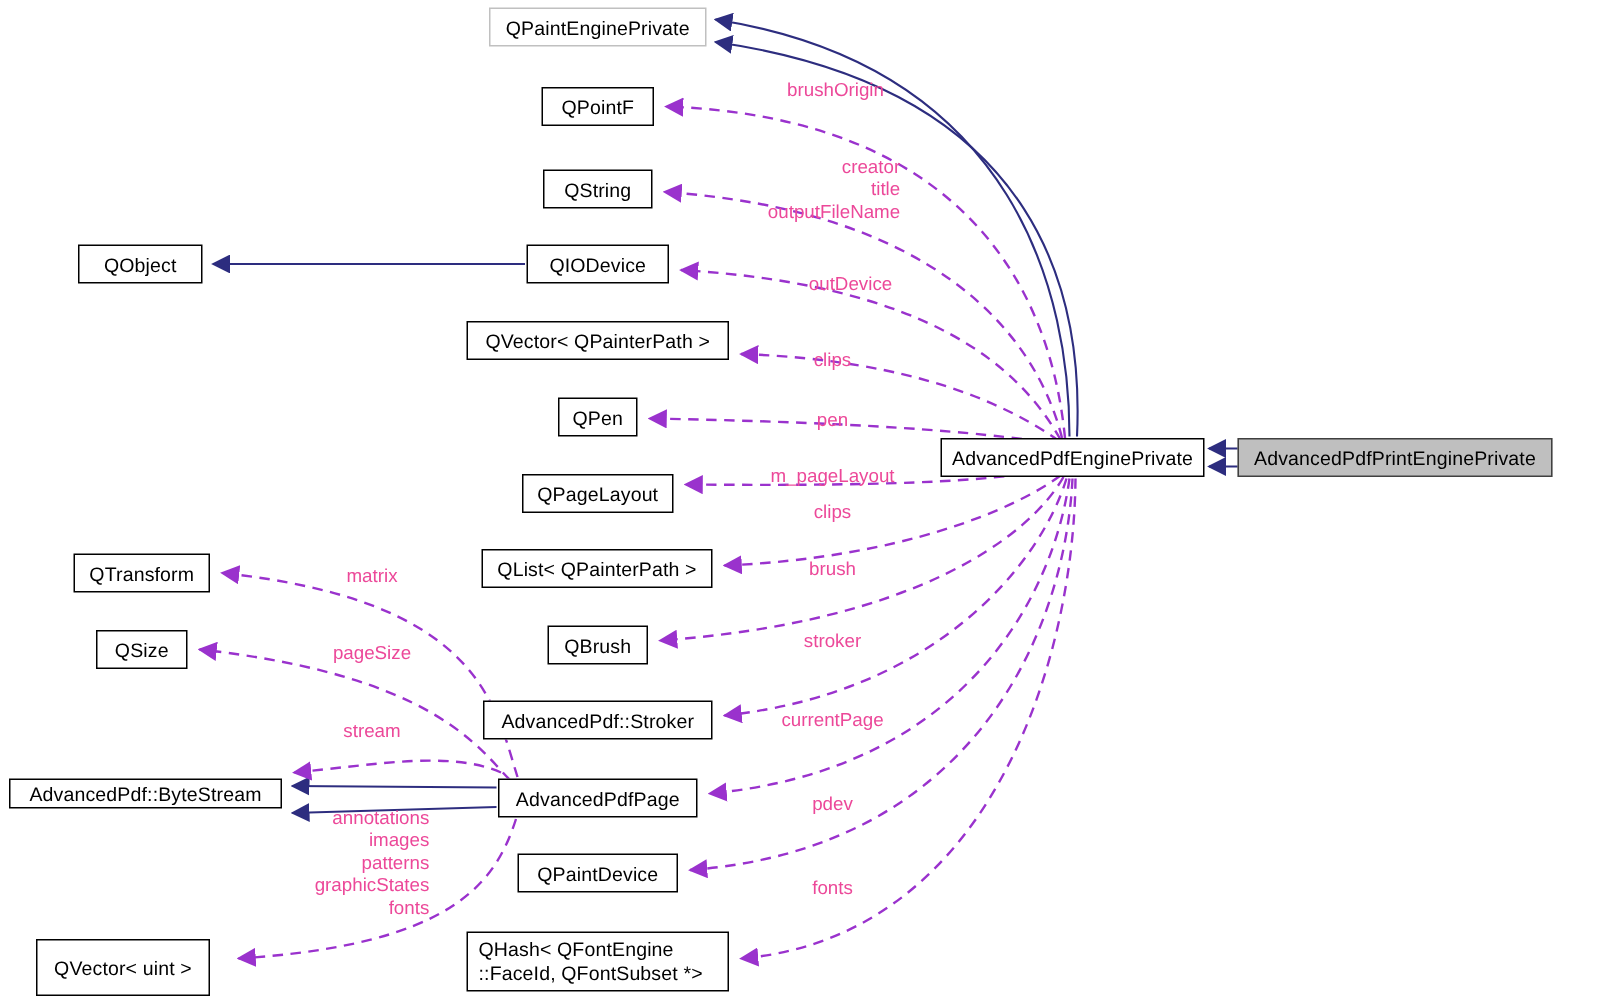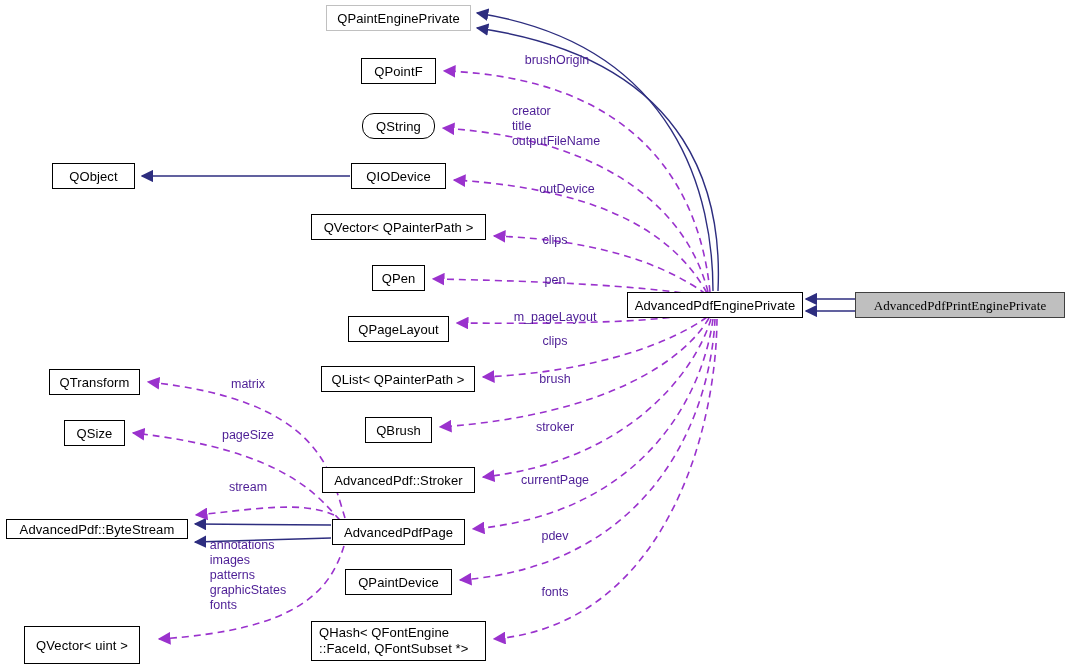--- a/index.html
+++ b/index.html
@@ -49,23 +49,23 @@
     line-height: 16px;
     text-align: left;
     justify-content: flex-start;
     padding-left: 7px;
   }
   .edge-label {
     position: absolute;
     font-family: "Liberation Sans", sans-serif;
     font-size: 12.5px;
     line-height: 15px;
-    color: #4c1d95;
+    color: #ec4899;
     white-space: pre;
-    text-align: left;
+    text-align: right;
     transform: translateX(-50%);
   }
 </style>
 </head>
 <body>
 
 <div id="diagram">
 
   <svg id="edge-layer" viewBox="0 0 1069 667" xmlns="http://www.w3.org/2000/svg">
     <defs>
@@ -116,21 +116,21 @@
       <path d="M 340 520 C 320 500 290 450 133 433" marker-end="url(#purple-arrow)"></path>
       <path d="M 334 515 C 300 500 250 510 196 515" marker-end="url(#purple-arrow)"></path>
       <path d="M 344 546 C 330 590 300 630 159 639" marker-end="url(#purple-arrow)"></path>
     </g>
   </svg>
 
   <div class="node undocumented" style="left:326px;top:5px;width:145px;height:26px;">QPaintEnginePrivate</div>
 
   <div class="node" style="left:361px;top:58px;width:75px;height:26px;text-align:center;">QPointF</div>
 
-  <div class="node" style="left:362px;top:113px;width:73px;height:26px;border-radius:12px;">QString</div>
+  <div class="node" style="left:362px;top:113px;width:73px;height:26px;">QString</div>
 
   <div class="node" style="left:52px;top:163px;width:83px;height:26px;">QObject</div>
 
   <div class="node" style="left:351px;top:163px;width:95px;height:26px;">QIODevice</div>
 
   <div class="node" style="left:311px;top:214px;width:175px;height:26px;">QVector&lt; QPainterPath &gt;</div>
 
   <div class="node" style="left:372px;top:265px;width:53px;height:26px;">QPen</div>
 
   <div class="node" style="left:348px;top:316px;width:101px;height:26px;">QPageLayout</div>
@@ -151,21 +151,21 @@
 
   <div class="node" style="left:345px;top:569px;width:107px;height:26px;">QPaintDevice</div>
 
   <div class="node" style="left:24px;top:626px;width:116px;height:38px;">QVector&lt; uint &gt;</div>
 
   <div class="node twoline" style="left:311px;top:621px;width:175px;height:40px;">QHash&lt; QFontEngine
 ::FaceId, QFontSubset *&gt;</div>
 
   <div class="node" style="left:627px;top:292px;width:176px;height:26px;">AdvancedPdfEnginePrivate</div>
 
-  <div class="node current" style="left:855px;top:292px;width:210px;height:26px;font-family:Liberation Serif, serif;">AdvancedPdfPrintEnginePrivate</div>
+  <div class="node current" style="left:825px;top:292px;width:210px;height:26px;">AdvancedPdfPrintEnginePrivate</div>
 
   <div class="edge-label" style="left:557px;top:53px;">brushOrigin</div>
   <div class="edge-label" style="left:556px;top:104px;">creator
 title
 outputFileName</div>
   <div class="edge-label" style="left:567px;top:182px;">outDevice</div>
   <div class="edge-label" style="left:555px;top:233px;">clips</div>
   <div class="edge-label" style="left:555px;top:273px;">pen</div>
   <div class="edge-label" style="left:555px;top:310px;">m_pageLayout</div>
   <div class="edge-label" style="left:555px;top:334px;">clips</div>

